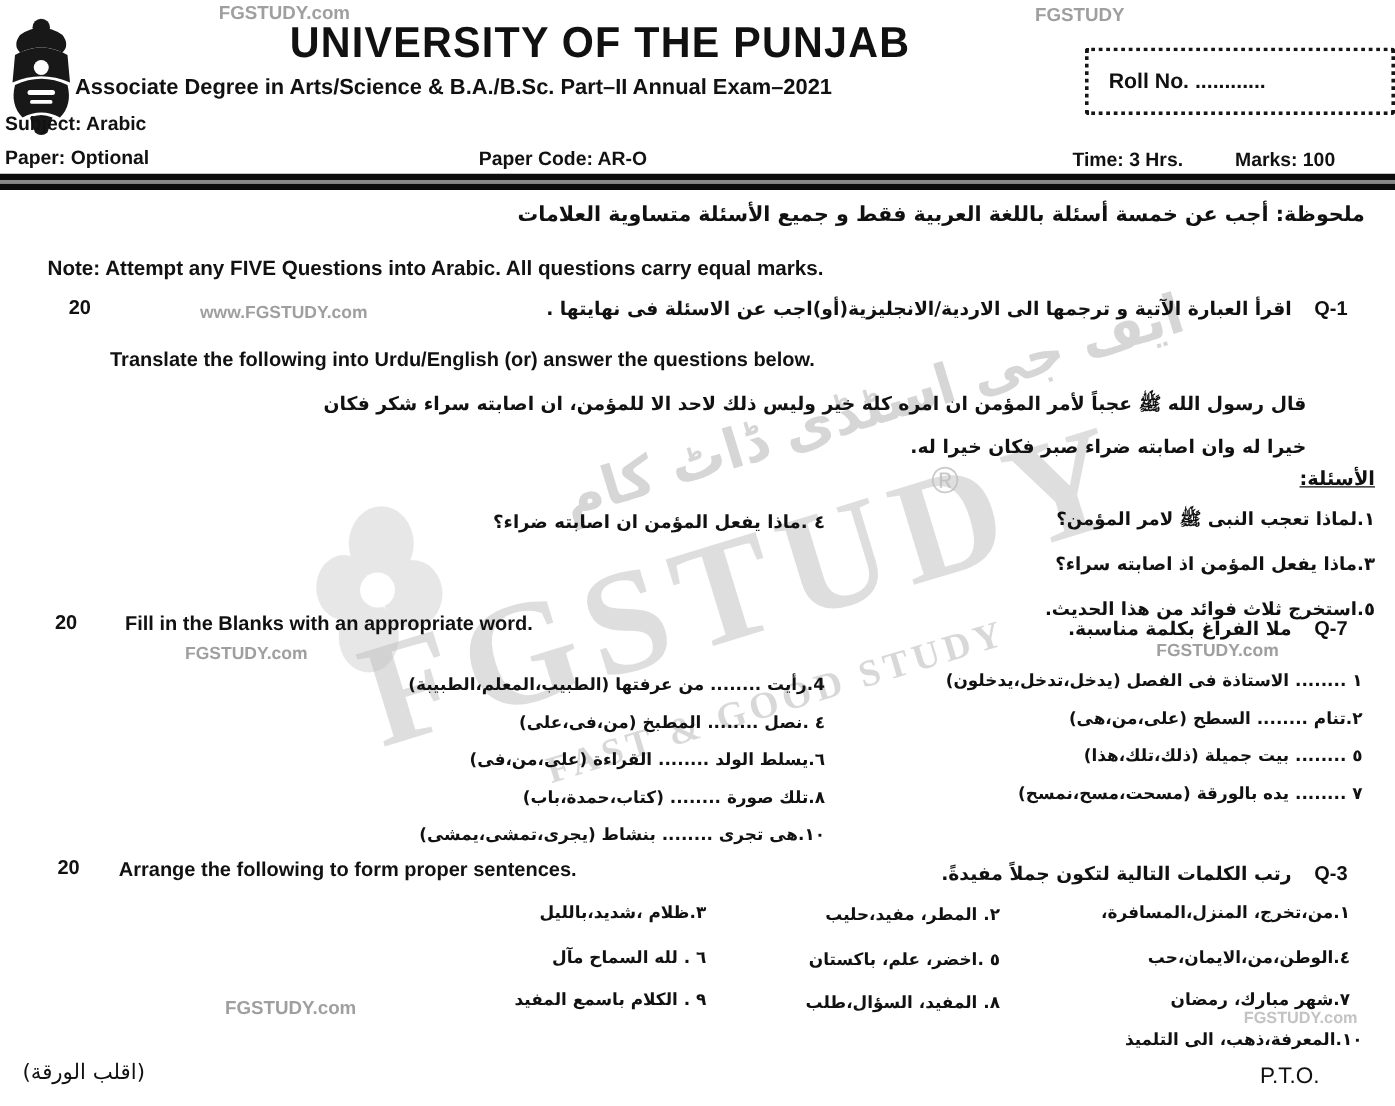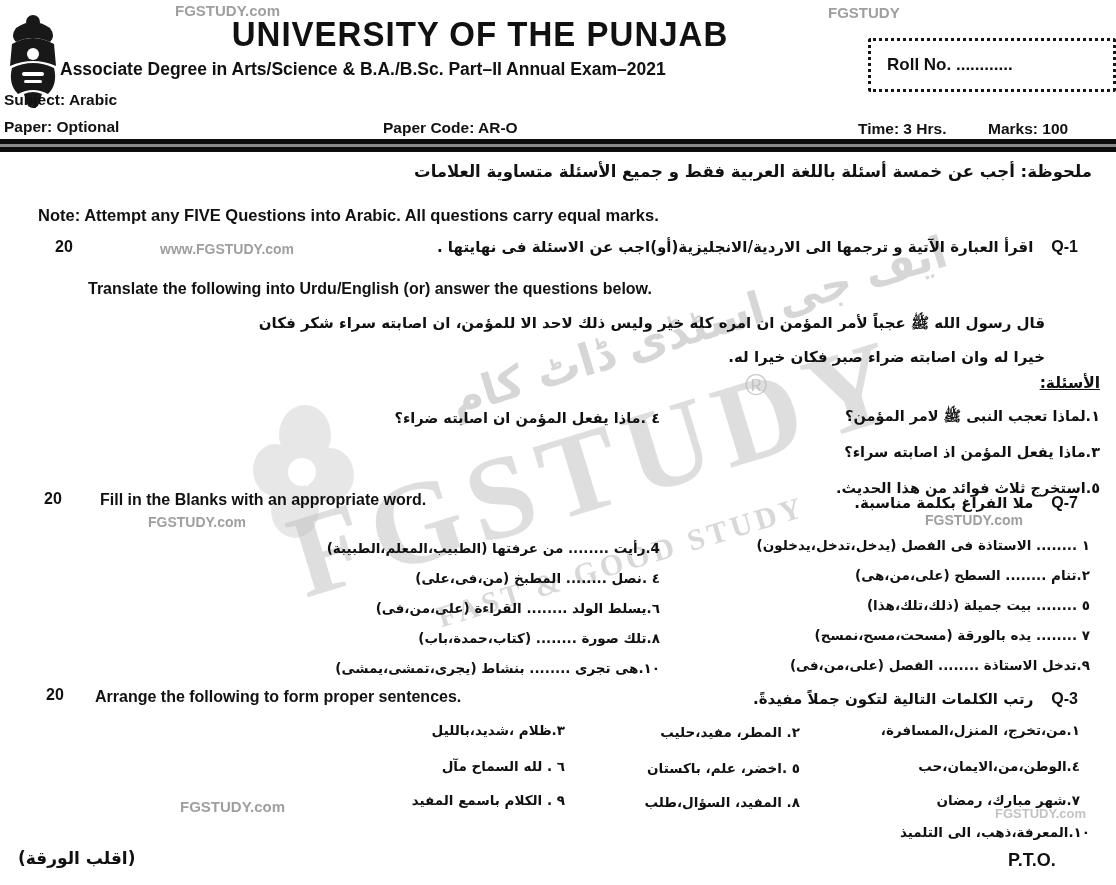--- a/index.html
+++ b/index.html
@@ -19,21 +19,21 @@
   .rule-c{height:5px;background:#0d0d0d;}
   .note-ar{font-size:16.5px;}
   .note-en{font-size:16.5px;font-weight:800;}
   .marks{font-size:16px;font-weight:800;}
   .qlabel{font-size:16px;font-weight:800;font-family:"Liberation Sans",sans-serif;direction:ltr;}
   .qhead-ar{font-size:15px;}
   .qhead-en{font-size:16px;font-weight:800;}
   .passage{font-size:15px;line-height:34px;text-align:right;}
   .subq{font-size:14.5px;line-height:36px;text-align:right;}
   .item{font-size:13.5px;white-space:nowrap;}
-  .footer{font-size:17px;font-weight:700;}
+  .footer{font-size:17px;font-weight:400;}
   .qrow{display:flex;flex-direction:row-reverse;gap:18px;align-items:baseline;}
   .uline{text-decoration:underline;}
   
   #wmlayer{position:absolute;inset:0;z-index:0;pointer-events:none;}
   #content{position:absolute;inset:0;z-index:1;}
   .wm-big{font-family:"Liberation Serif",serif;font-size:118px;font-weight:bold;color:#c9c9c9;
           letter-spacing:10px;opacity:.6;}
   .wm-tag{font-family:"Liberation Serif",serif;font-size:30px;font-weight:bold;color:#cccccc;
           letter-spacing:4px;opacity:.75;}
   .wm-urdu{font-family:"DejaVu Sans",sans-serif;font-size:44px;font-weight:bold;color:#c6c6c6;opacity:.7;}
@@ -134,21 +134,20 @@
     <div class="abs wm" style="left:925px;top:512px;font-size:14px;">FGSTUDY.com</div>
 
     <div class="abs ar item" style="right:26px;top:537px;">١ ........ الاستاذة فى الفصل (يدخل،تدخل،يدخلون)</div>
     <div class="abs ar item" style="right:456px;top:540px;">4.رأيت ........ من عرفتها (الطبيب،المعلم،الطبيبة)</div>
     <div class="abs ar item" style="right:26px;top:567px;">٢.تنام ........ السطح (على،من،هى)</div>
     <div class="abs ar item" style="right:456px;top:570px;margin-left:28px;">٤ .نصل ........ المطبخ (من،فى،على)</div>
     <div class="abs ar item" style="right:26px;top:597px;">٥ ........ بيت جميلة (ذلك،تلك،هذا)</div>
     <div class="abs ar item" style="right:456px;top:600px;">٦.يسلط الولد ........ القراءة (على،من،فى)</div>
     <div class="abs ar item" style="right:26px;top:627px;">٧ ........ يده بالورقة (مسحت،مسح،نمسح)</div>
     <div class="abs ar item" style="right:456px;top:630px;">٨.تلك صورة ........ (كتاب،حمدة،باب)</div>
-    <div class="abs ar item" style="right:26px;top:657px;">٩.تدخل الاستاذة ........ الفصل (على،من،فى)</div>
     <div class="abs ar item" style="right:456px;top:660px;">١٠.هى تجرى ........ بنشاط (يجرى،تمشى،يمشى)</div>
 
     <div class="abs marks" style="left:46px;top:686px;">20</div>
     <div class="abs qhead-en" style="left:95px;top:688px;">Arrange the following to form proper sentences.</div>
     <div class="abs qrow" style="right:38px;top:690px;">
       <div class="qlabel">Q-3</div>
       <div class="ar qhead-ar">رتب الكلمات التالية لتكون جملاً مفيدةً.</div>
     </div>
 
     <div class="abs ar item" style="right:36px;top:722px;">١.من،تخرج، المنزل،المسافرة،</div>

